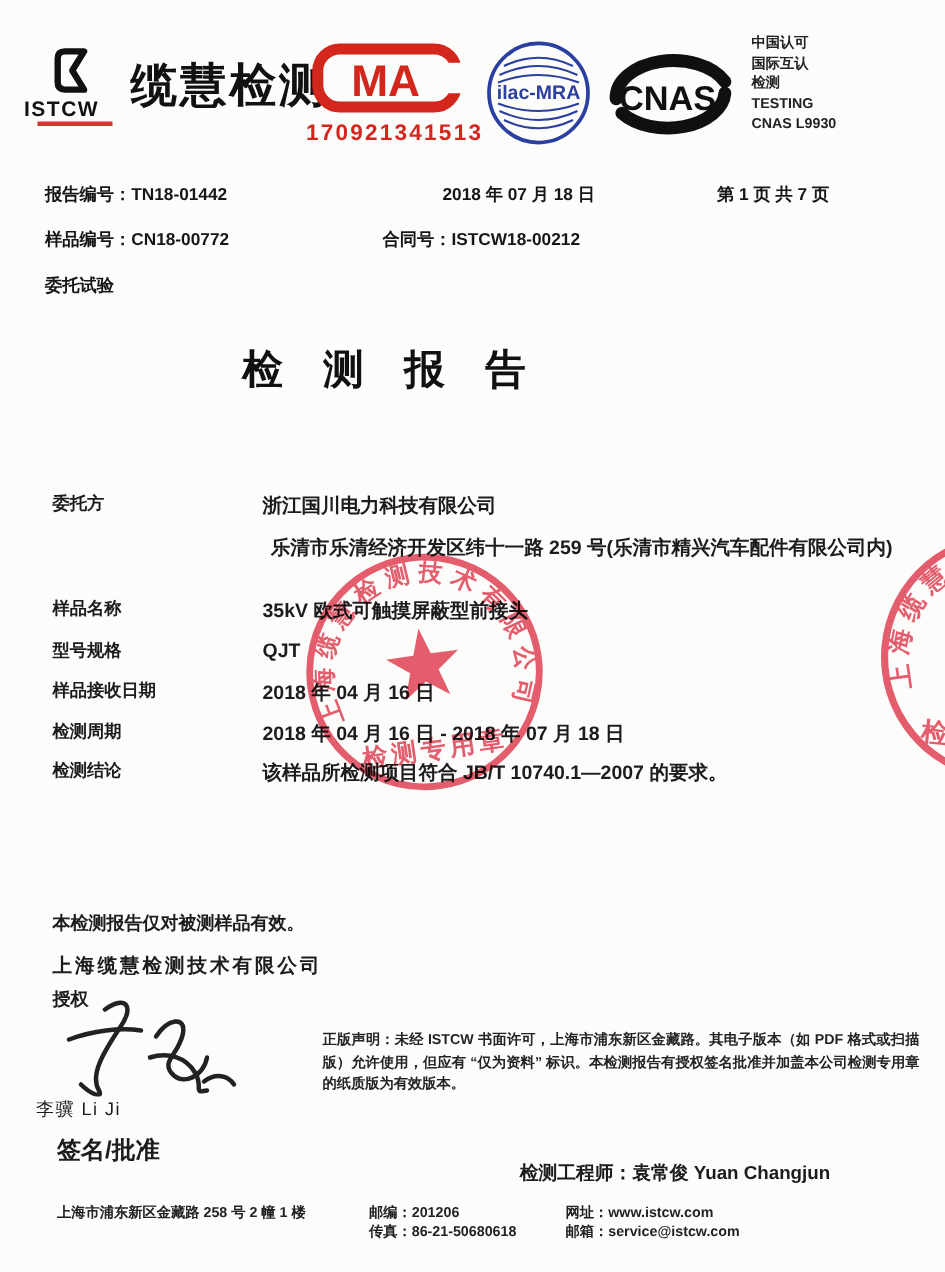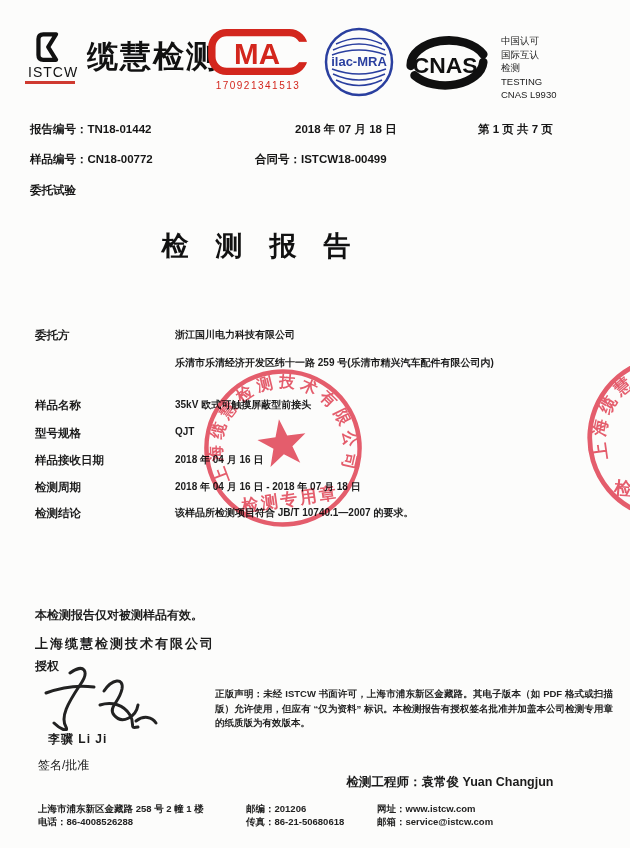--- a/index.html
+++ b/index.html
@@ -2,45 +2,45 @@
 <html><head>
 <meta charset="utf-8">
 <style>
   html,body{margin:0;padding:0;}
   body{background:#e8e8e8;font-family:"Liberation Sans","DejaVu Sans",sans-serif;}
   #page{position:relative;width:630px;height:848px;background:#fcfcfb;overflow:hidden;color:#1c1c1c;margin:0 auto;}
   .abs{position:absolute;}
 
   
   .brand-cn{left:74px;top:36px;font-size:31px;font-weight:900;letter-spacing:2px;color:#111;margin-left:13px;}
-  .istcw-word{left:28px;top:64px;font-size:14px;font-weight:400;letter-spacing:1px;color:#111;}
+  .istcw-word{left:16px;top:64px;font-size:14px;font-weight:700;letter-spacing:1px;color:#111;}
   .istcw-tag{left:25px;top:81px;width:50px;height:3px;background:#cf3a30;}
-  .cma-num{left:204px;top:80px;width:108px;text-align:center;font-size:10px;font-weight:400;letter-spacing:1.5px;color:#d3261d;}
-  .accred{left:501px;top:34px;font-size:9.5px;font-weight:400;line-height:13.5px;color:#222;}
+  .cma-num{left:204px;top:80px;width:108px;text-align:center;font-size:15px;font-weight:700;letter-spacing:1.5px;color:#d3261d;}
+  .accred{left:501px;top:22px;font-size:9.5px;font-weight:700;line-height:13.5px;color:#222;}
 
   
   .meta{font-size:11.5px;font-weight:700;color:#161616;text-align:center;}
   .title{left:0;top:228px;width:512px;text-align:center;font-size:27px;font-weight:900;color:#111;}
 
   
   .flabel{left:35px;font-size:11.5px;font-weight:700;}
-  .fvalue{left:175px;font-size:10px;font-weight:700;}
+  .fvalue{left:175px;font-size:13px;font-weight:700;text-align:right;}
   .addr{width:420px;}
 
   
   .stamp{mix-blend-mode:multiply;opacity:.82;pointer-events:none;}
   #stamp-main{left:201px;top:366px;width:164px;height:164px;transform:rotate(-8deg);}
   #stamp-edge{left:584px;top:352px;width:172px;height:172px;transform:rotate(5deg);}
 
   
   .validity{left:35px;top:607px;font-size:12px;font-weight:700;}
   .company2{left:35px;top:635px;font-size:13px;font-weight:900;letter-spacing:2px;}
   .authorize{left:35px;top:658px;font-size:12px;font-weight:700;}
-  .signer{left:48px;top:731px;font-size:12px;font-weight:700;letter-spacing:1px;}
-  .signlabel{left:38px;top:757px;font-size:12px;font-weight:400;}
+  .signer{left:24px;top:731px;font-size:12px;font-weight:400;letter-spacing:1px;}
+  .signlabel{left:38px;top:757px;font-size:16px;font-weight:700;}
   .disclaimer{left:215px;top:687px;width:398px;font-size:9.5px;font-weight:700;line-height:1.55;text-align:justify;color:#242424;}
   .engineer{left:300px;top:774px;width:300px;text-align:center;font-size:12.5px;font-weight:900;}
 
   
   .foot{font-size:9.5px;font-weight:700;line-height:13px;color:#222;}
   .foot-c1{left:38px;top:802px;}
   .foot-c2{left:246px;top:802px;}
   .foot-c3{left:377px;top:802px;}
 </style>
 </head>
@@ -90,21 +90,21 @@
   <div class="abs meta" style="left:30px;top:122px">
     <span>报告编号：</span><span>TN18-01442</span>
   </div>
   <div class="abs meta" style="left:295px;top:122px">2018 年 07 月 18 日</div>
   <div class="abs meta" style="left:478px;top:122px">第 1 页 共 7 页</div>
 
   <div class="abs meta" style="left:30px;top:152px">
     <span>样品编号：</span><span>CN18-00772</span>
   </div>
   <div class="abs meta" style="left:255px;top:152px">
-    <span>合同号：</span><span>ISTCW18-00499</span>
+    <span>合同号：</span><span>ISTCW18-00212</span>
   </div>
   <div class="abs meta" style="left:30px;top:183px">委托试验</div>
 
   <div class="abs title">检　测　报　告</div>
 
   <div class="abs flabel" style="top:328px">委托方</div>
   <div class="abs fvalue" style="top:328px">浙江国川电力科技有限公司</div>
   <div class="abs fvalue addr" style="top:356px">乐清市乐清经济开发区纬十一路 259 号(乐清市精兴汽车配件有限公司内)</div>
 
   <div class="abs flabel" style="top:398px">样品名称</div>
@@ -159,21 +159,20 @@
   <div class="abs signlabel">签名/批准</div>
 
   <div class="abs disclaimer">正版声明：未经 ISTCW 书面许可，上海市浦东新区金藏路。其电子版本（如 PDF 格式或扫描版）允许使用，但应有 “仅为资料” 标识。本检测报告有授权签名批准并加盖本公司检测专用章的纸质版为有效版本。</div>
 
   <div class="abs engineer">
     <span>检测工程师：</span><span>袁常俊 Yuan Changjun</span>
   </div>
 
   <div class="abs foot foot-c1">
     <div>上海市浦东新区金藏路 258 号 2 幢 1 楼</div>
-    <div>电话：86-4008526288</div>
   </div>
   <div class="abs foot foot-c2">
     <div>邮编：201206</div>
     <div>传真：86-21-50680618</div>
   </div>
   <div class="abs foot foot-c3">
     <div>网址：www.istcw.com</div>
     <div>邮箱：service@istcw.com</div>
   </div>
 

